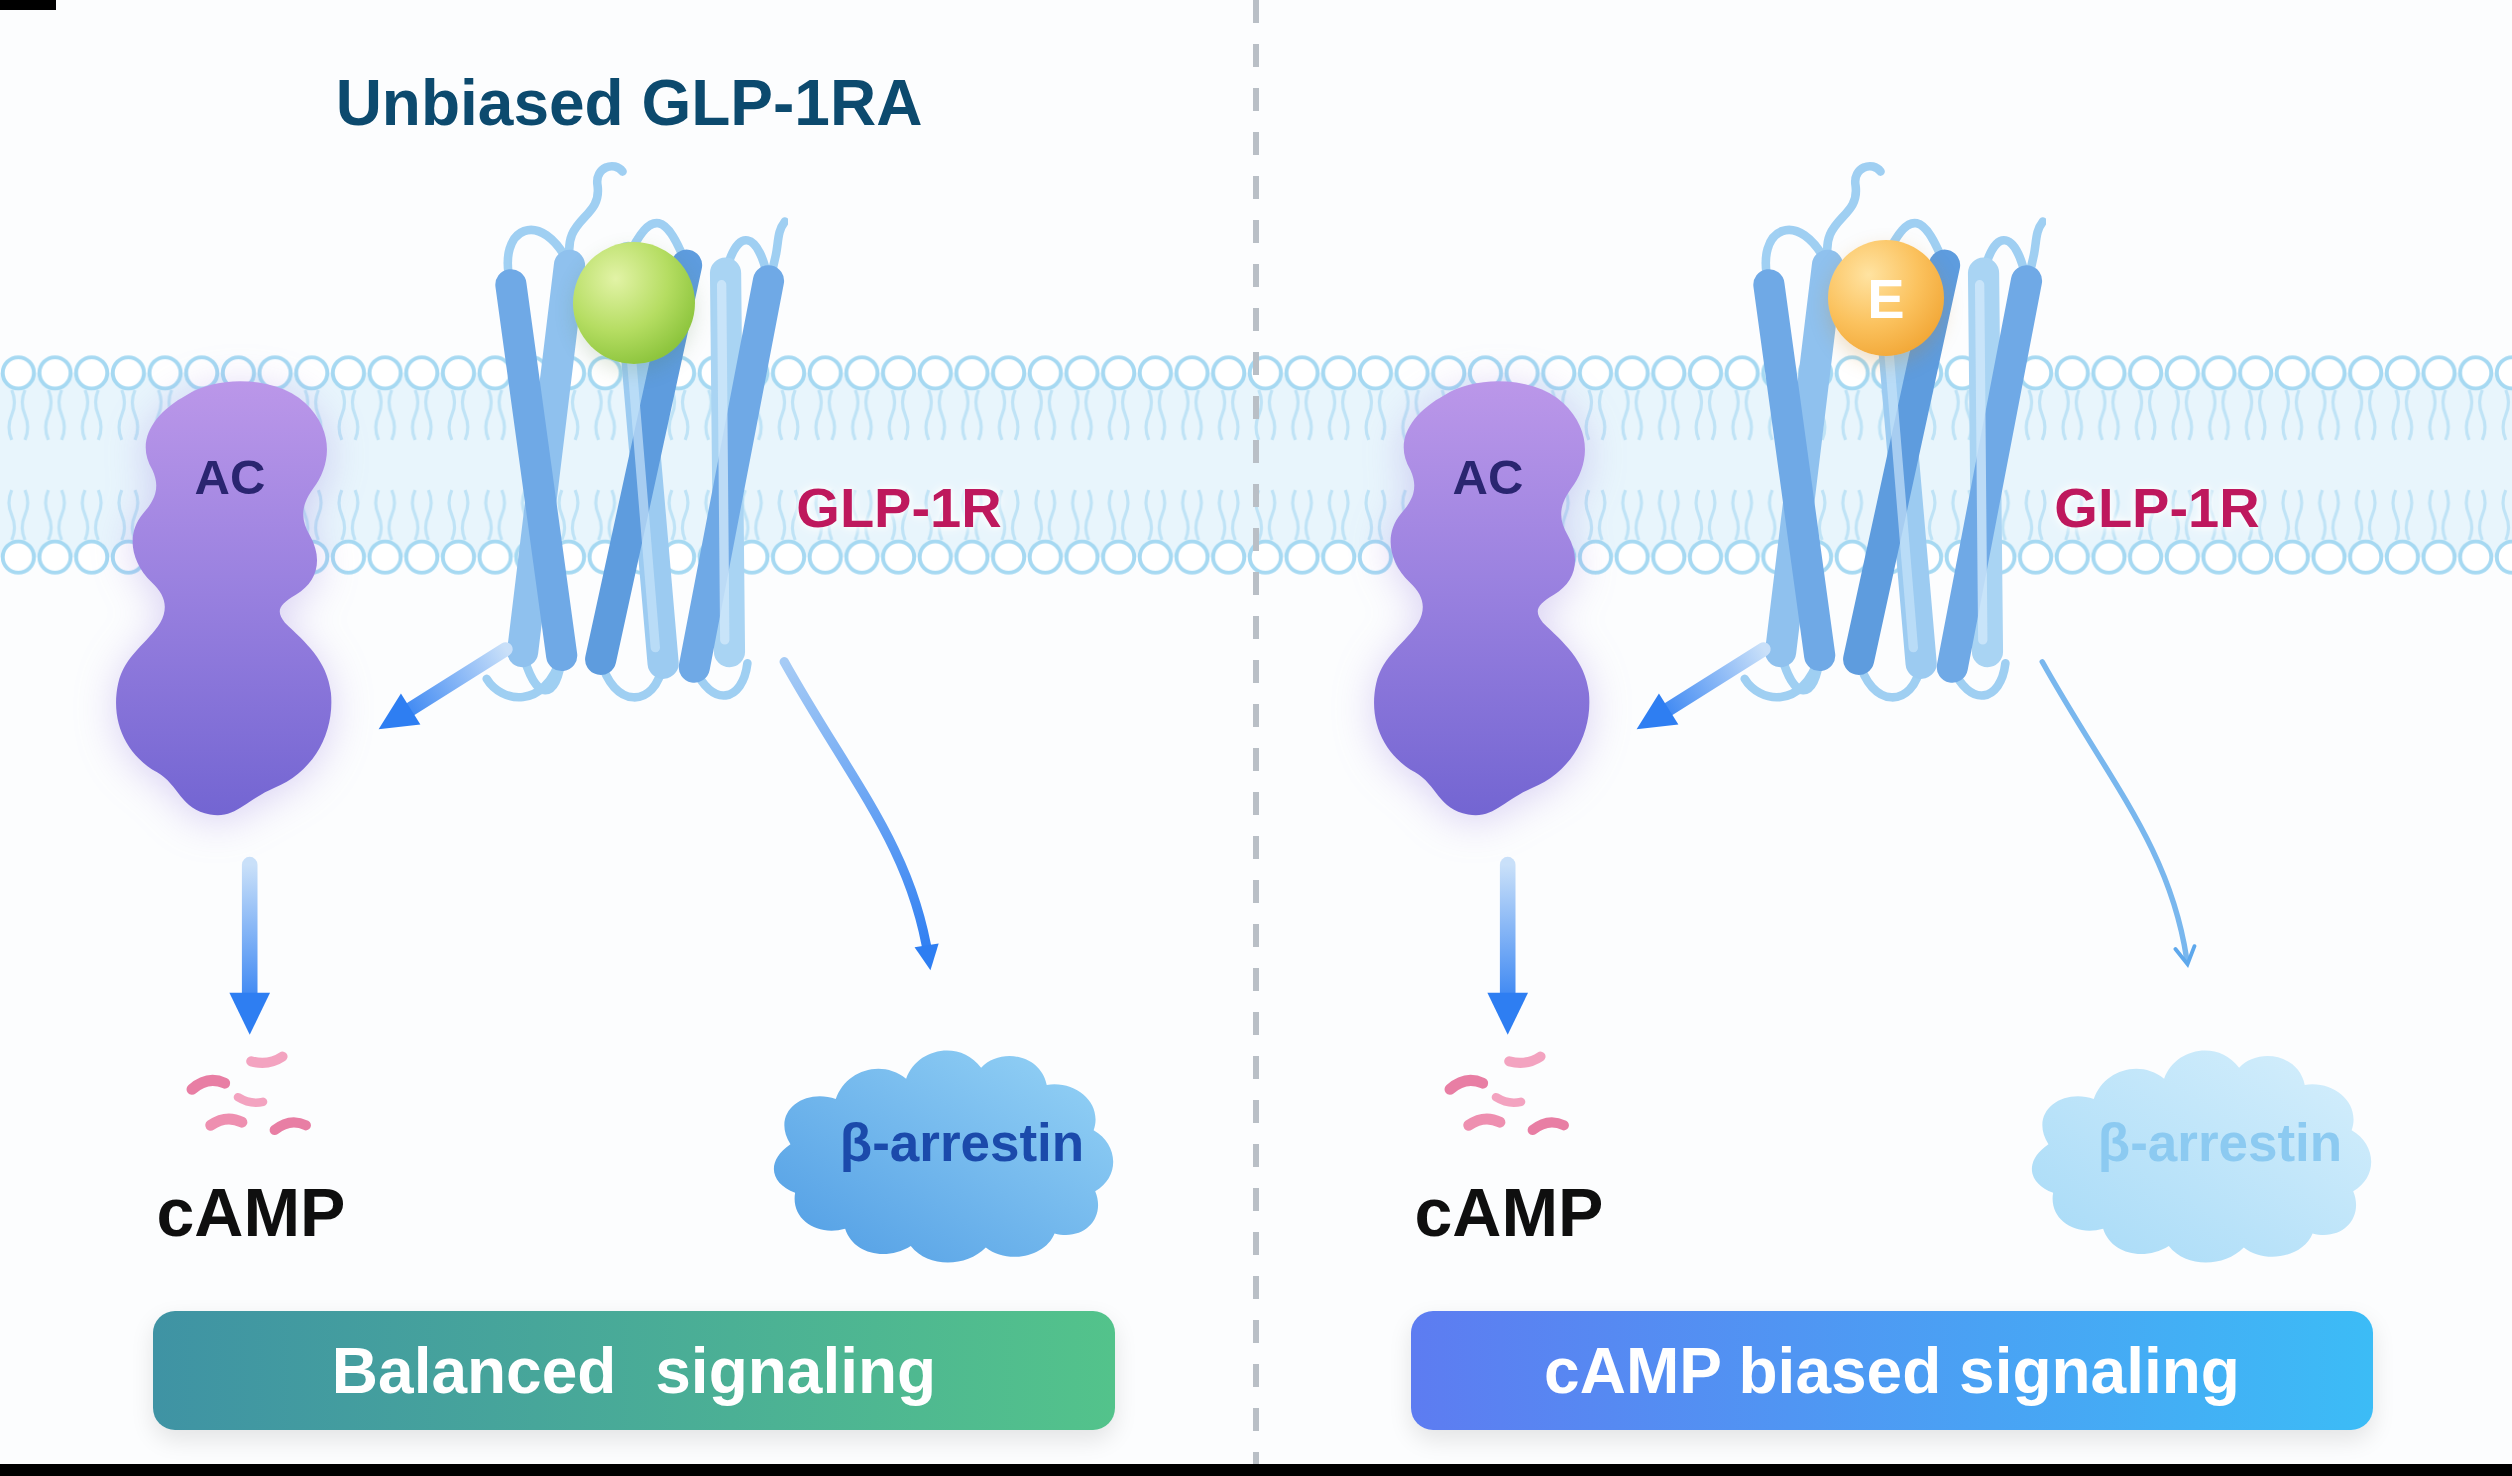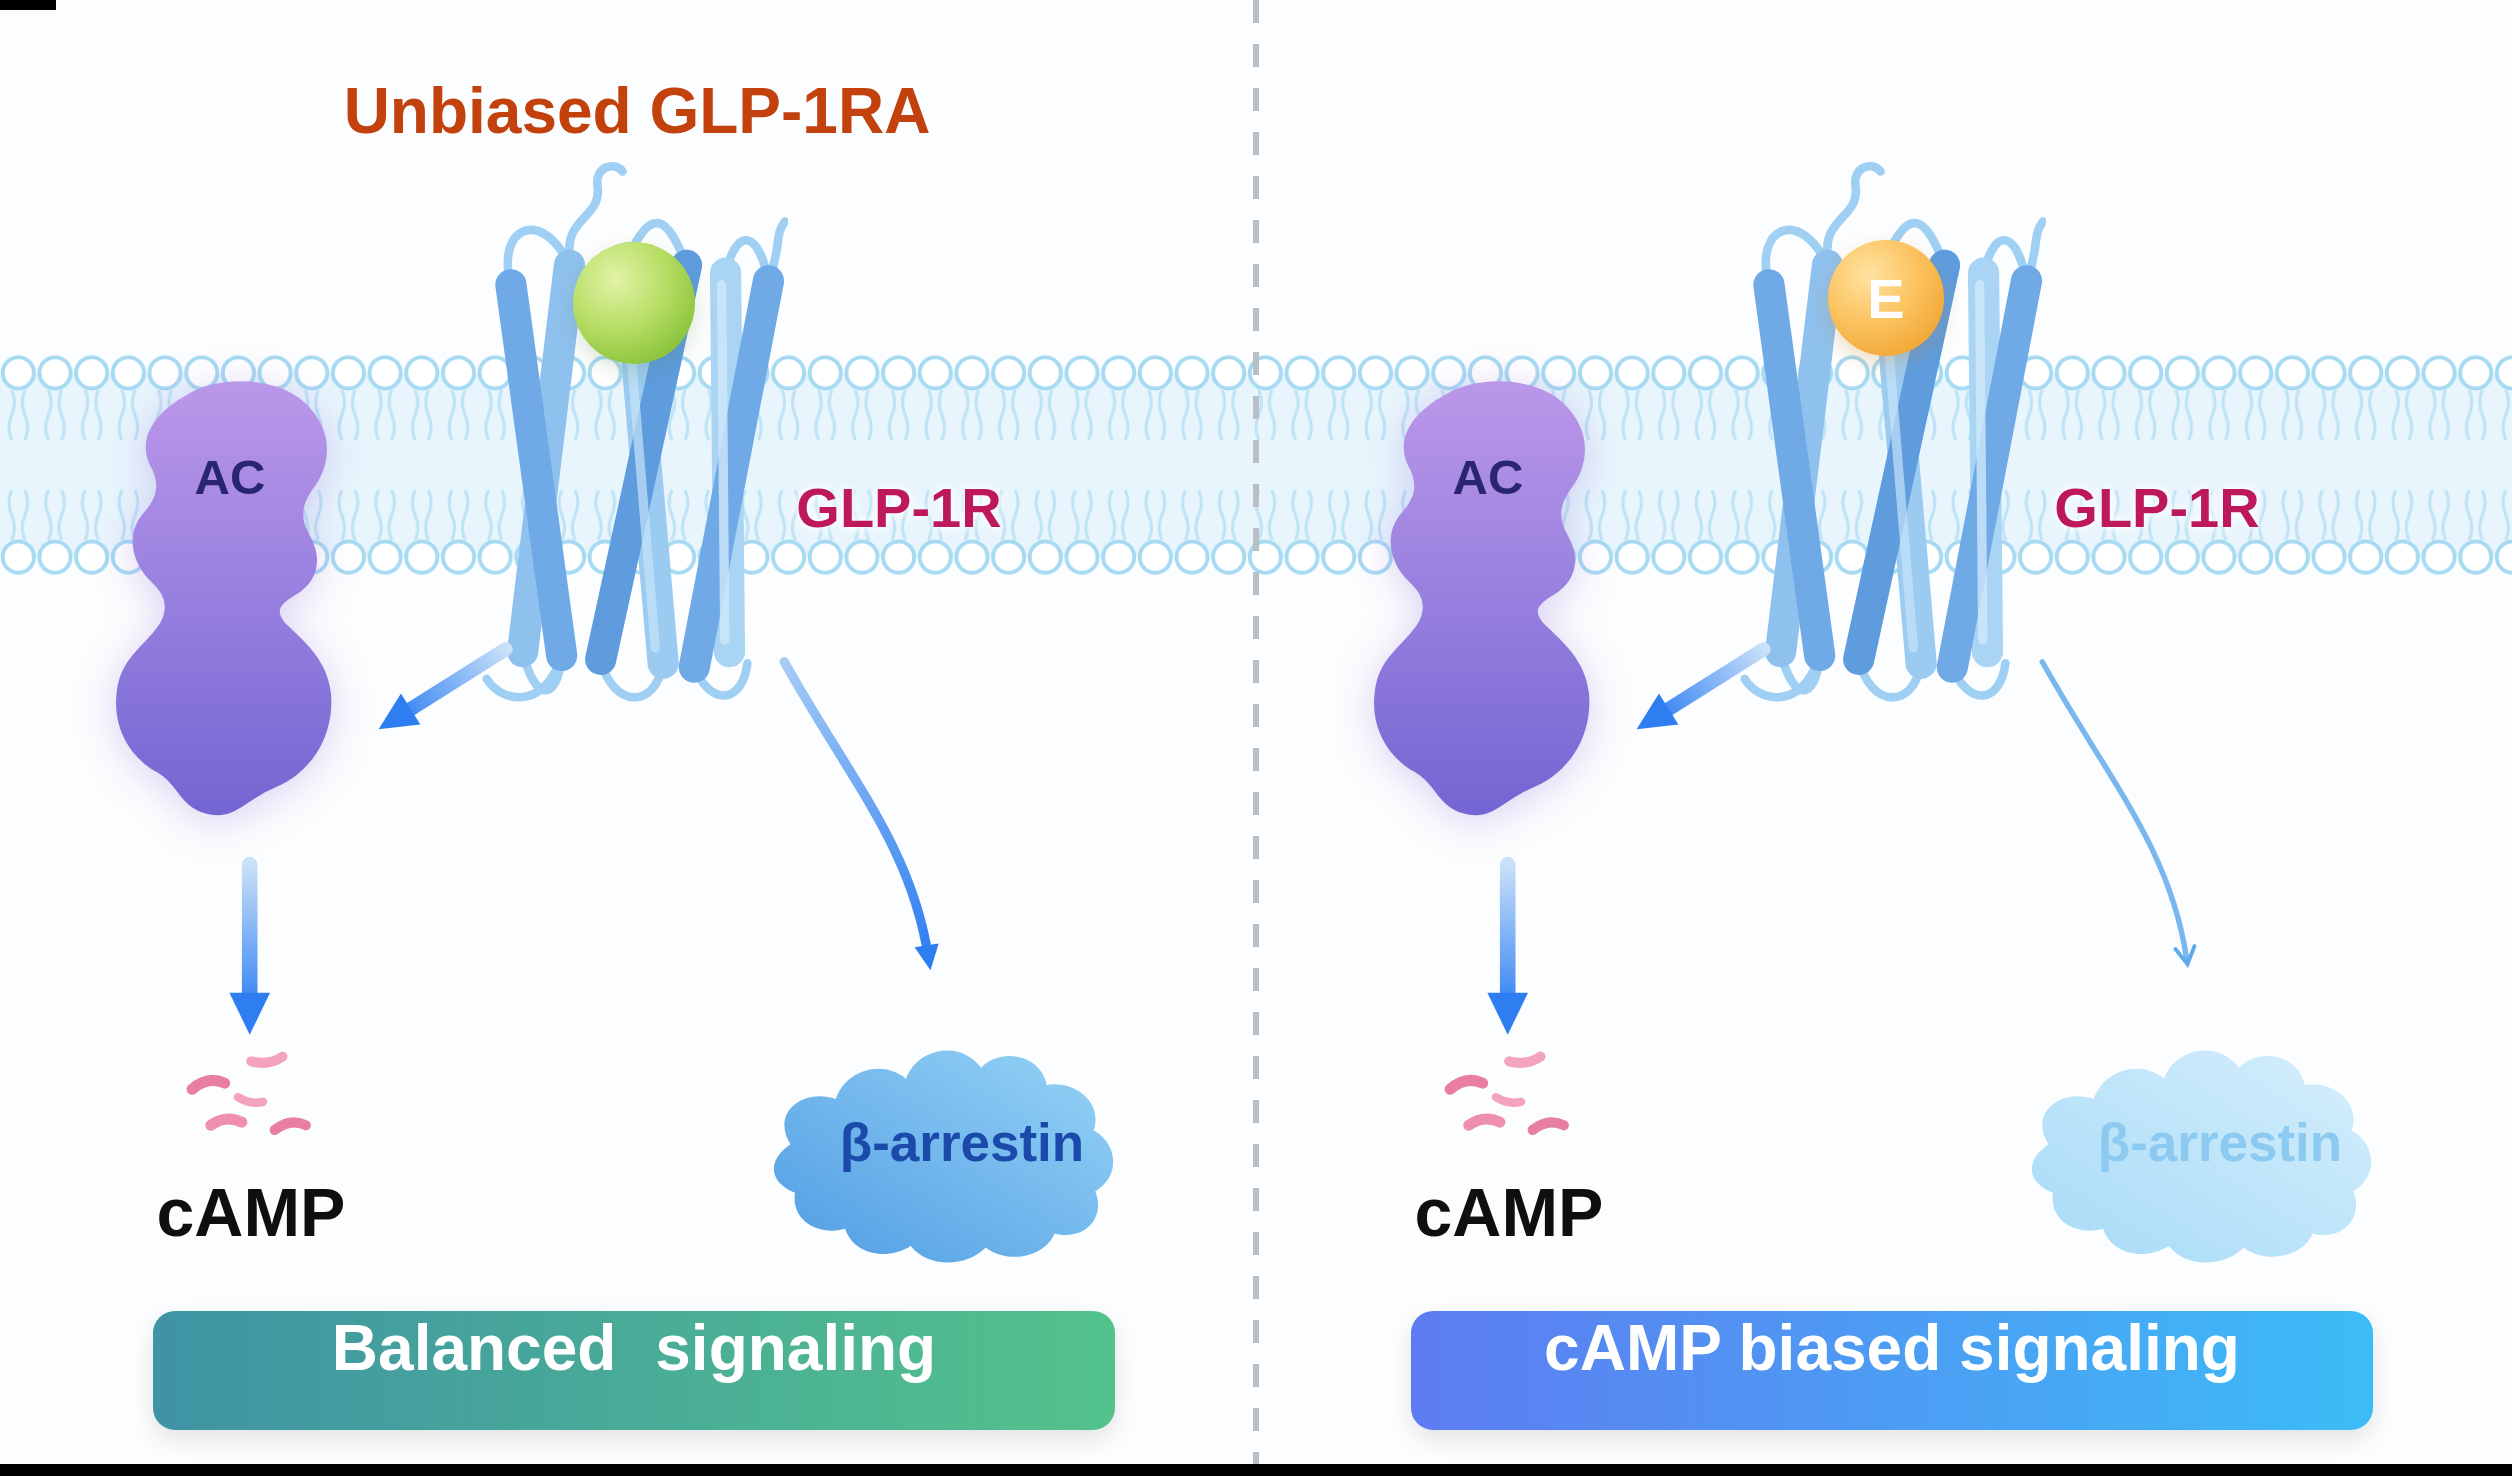--- a/index.html
+++ b/index.html
@@ -10,21 +10,21 @@
   .membrane{position:absolute;left:0;top:354px;}
   .divider{
     position:absolute;left:1253px;top:0;width:5.5px;height:1464px;
     background:repeating-linear-gradient(180deg,#b9bfc6 0 23.4px,transparent 23.4px 44px);
   }
   .panel{position:absolute;top:0;width:1254px;height:1464px;}
   .panel.p0{left:0;}
   .panel.p1{left:1258px;}
   .title{
     position:absolute;left:629px;top:66px;transform:translateX(-50%);
-    font-size:64px;font-weight:700;color:#c2410c;white-space:nowrap;margin:8px;
+    font-size:64px;font-weight:700;color:#0c4a6e;white-space:nowrap;margin:0;
   }
   .receptor{position:absolute;left:468px;top:156px;}
   .acblob{position:absolute;left:101px;top:373px;filter:drop-shadow(0 6.2px 20px rgba(140,110,220,.30));}
   .arrestin{position:absolute;left:742px;top:1013px;}
   .flow{position:absolute;left:0;top:0;}
   .ligand{
     position:absolute;border-radius:50%;display:flex;align-items:center;justify-content:center;
     color:#ffffff;font-weight:600;box-shadow:0 7.8px 19px rgba(80,120,60,.18);
   }
   .ligand.g{left:573px;top:242px;width:122px;height:122px;font-size:0;
@@ -35,21 +35,21 @@
   .lab{position:absolute;transform:translateX(-50%);white-space:nowrap;margin:0;}
   .lab.ac{left:230px;top:449px;font-size:49px;font-weight:700;color:#2a2570;}
   .lab.glp{left:899px;top:442px;font-size:56px;font-weight:600;color:#be185d;
     text-shadow:0 0 12.5px #fff,0 0 6.2px #fff;margin-top:33px;}
   .lab.camp{left:251px;top:1173px;font-size:68px;font-weight:700;color:#0f0f0f;}
   .lab.barr{left:962px;top:1112px;font-size:53px;font-weight:600;}
   .p0 .lab.barr{color:#1b4aab;}
   .p1 .lab.barr{color:#8ccaf1;}
   .banner{
     position:absolute;left:153px;top:1311px;width:962px;height:119px;border-radius:22px;
-    display:flex;align-items:flex-start;justify-content:center;color:#fff;
+    display:flex;align-items:center;justify-content:center;color:#fff;
     font-size:64px;font-weight:700;box-shadow:0 9.4px 23.4px rgba(0,0,0,.10);
   }
   .banner.b0{background:linear-gradient(90deg,#3f93a4,#53c38b);word-spacing:.33em;}
   .banner.b1{background:linear-gradient(90deg,#5d7cf1,#3cbcf6);}
   .blackbar{position:absolute;background:#000;}
   .blackbar.bottom{left:0;top:1464px;width:2512px;height:12.5px;}
   .blackbar.topleft{left:0;top:0;width:56px;height:10px;}
 </style>
 </head>
 <body>

